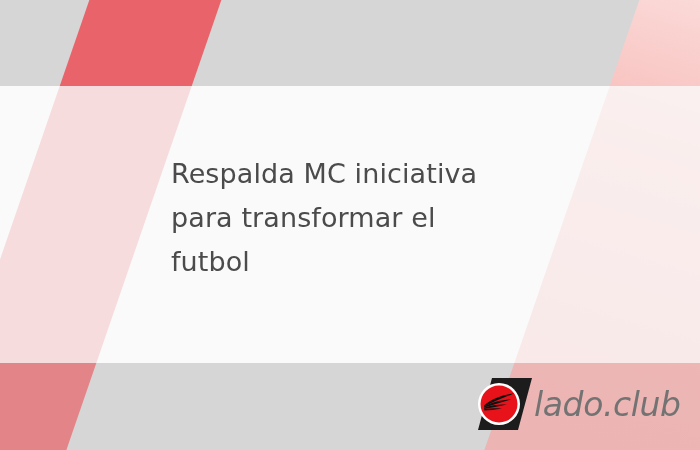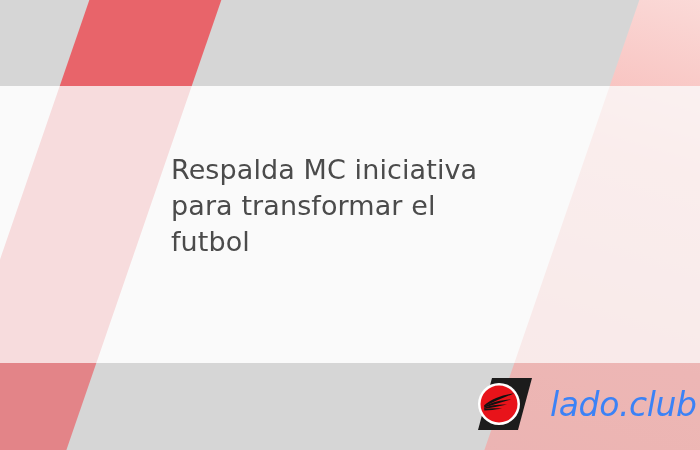--- a/index.html
+++ b/index.html
@@ -84,21 +84,21 @@
   .title-wrap {
     position: absolute;
     left: 171px;
     top: 152px;
     width: 400px;
   }
   .title {
     margin: 0;
     font-family: "DejaVu Sans", "Liberation Sans", sans-serif;
     font-size: 27px;
-    line-height: 36px;
+    line-height: 44px;
     font-weight: 400;
     color: #4b4b4b;
     letter-spacing: 0.1px;
     white-space: pre-line;
   }
 
   
   .logo {
     position: absolute;
     left: 466px;
@@ -110,23 +110,23 @@
   .logo-mark {
     width: 66px;
     height: 60px;
     display: block;
   }
   .logo-word {
     font-family: "DejaVu Sans", "Liberation Sans", sans-serif;
     font-size: 33px;
     font-style: italic;
     font-weight: 400;
-    color: #3b82f6;
+    color: #737373;
     letter-spacing: -0.4px;
-    margin-left: 18px;
+    margin-left: 2px;
     line-height: 1;
   }
 </style>
 </head>
 <body>
 
 <div class="card">
 
   <div class="band band-top"></div>
   <div class="band band-middle"></div>

